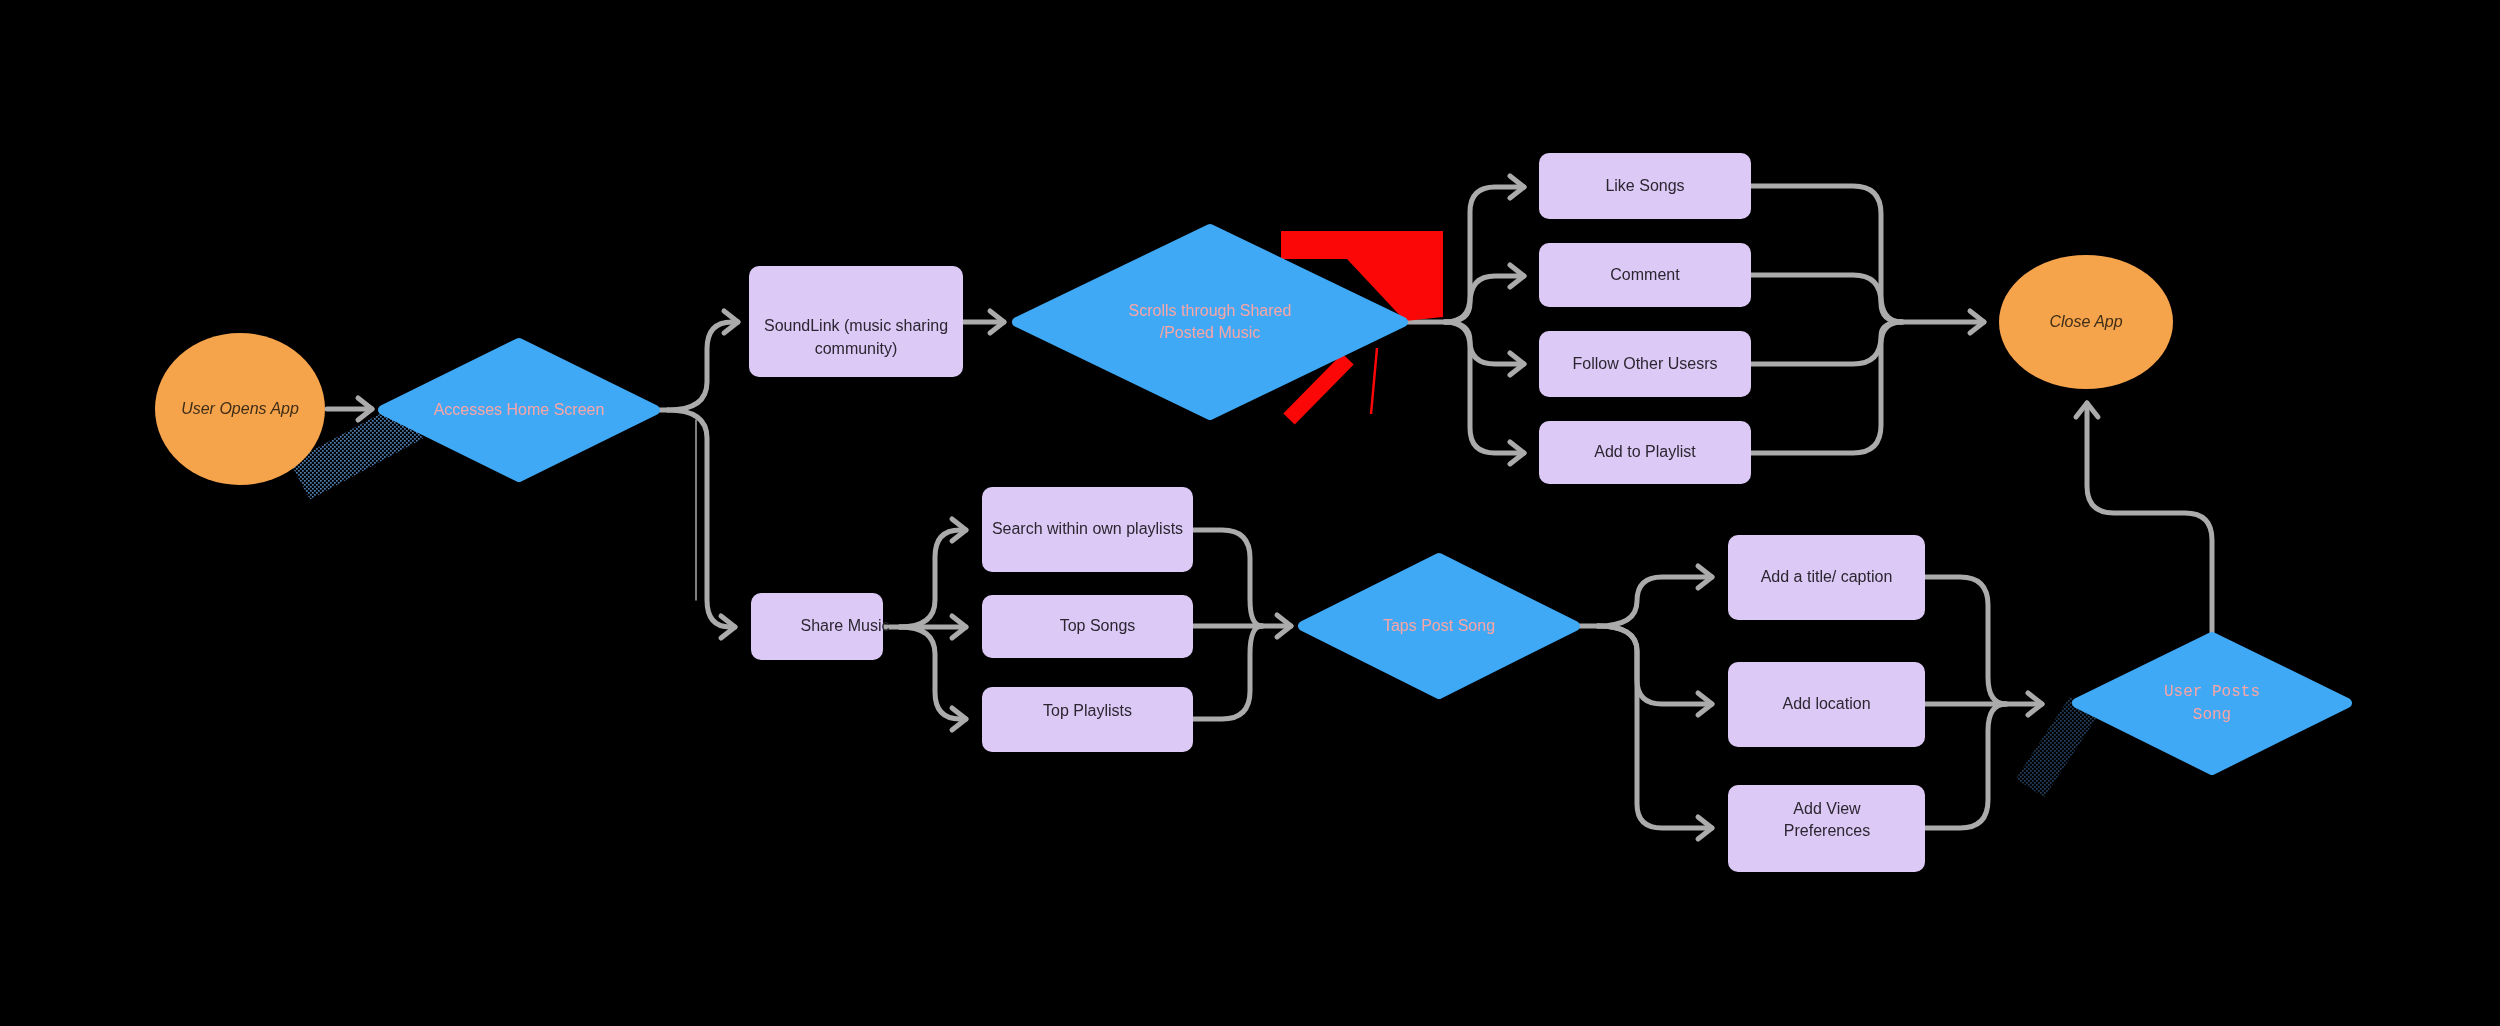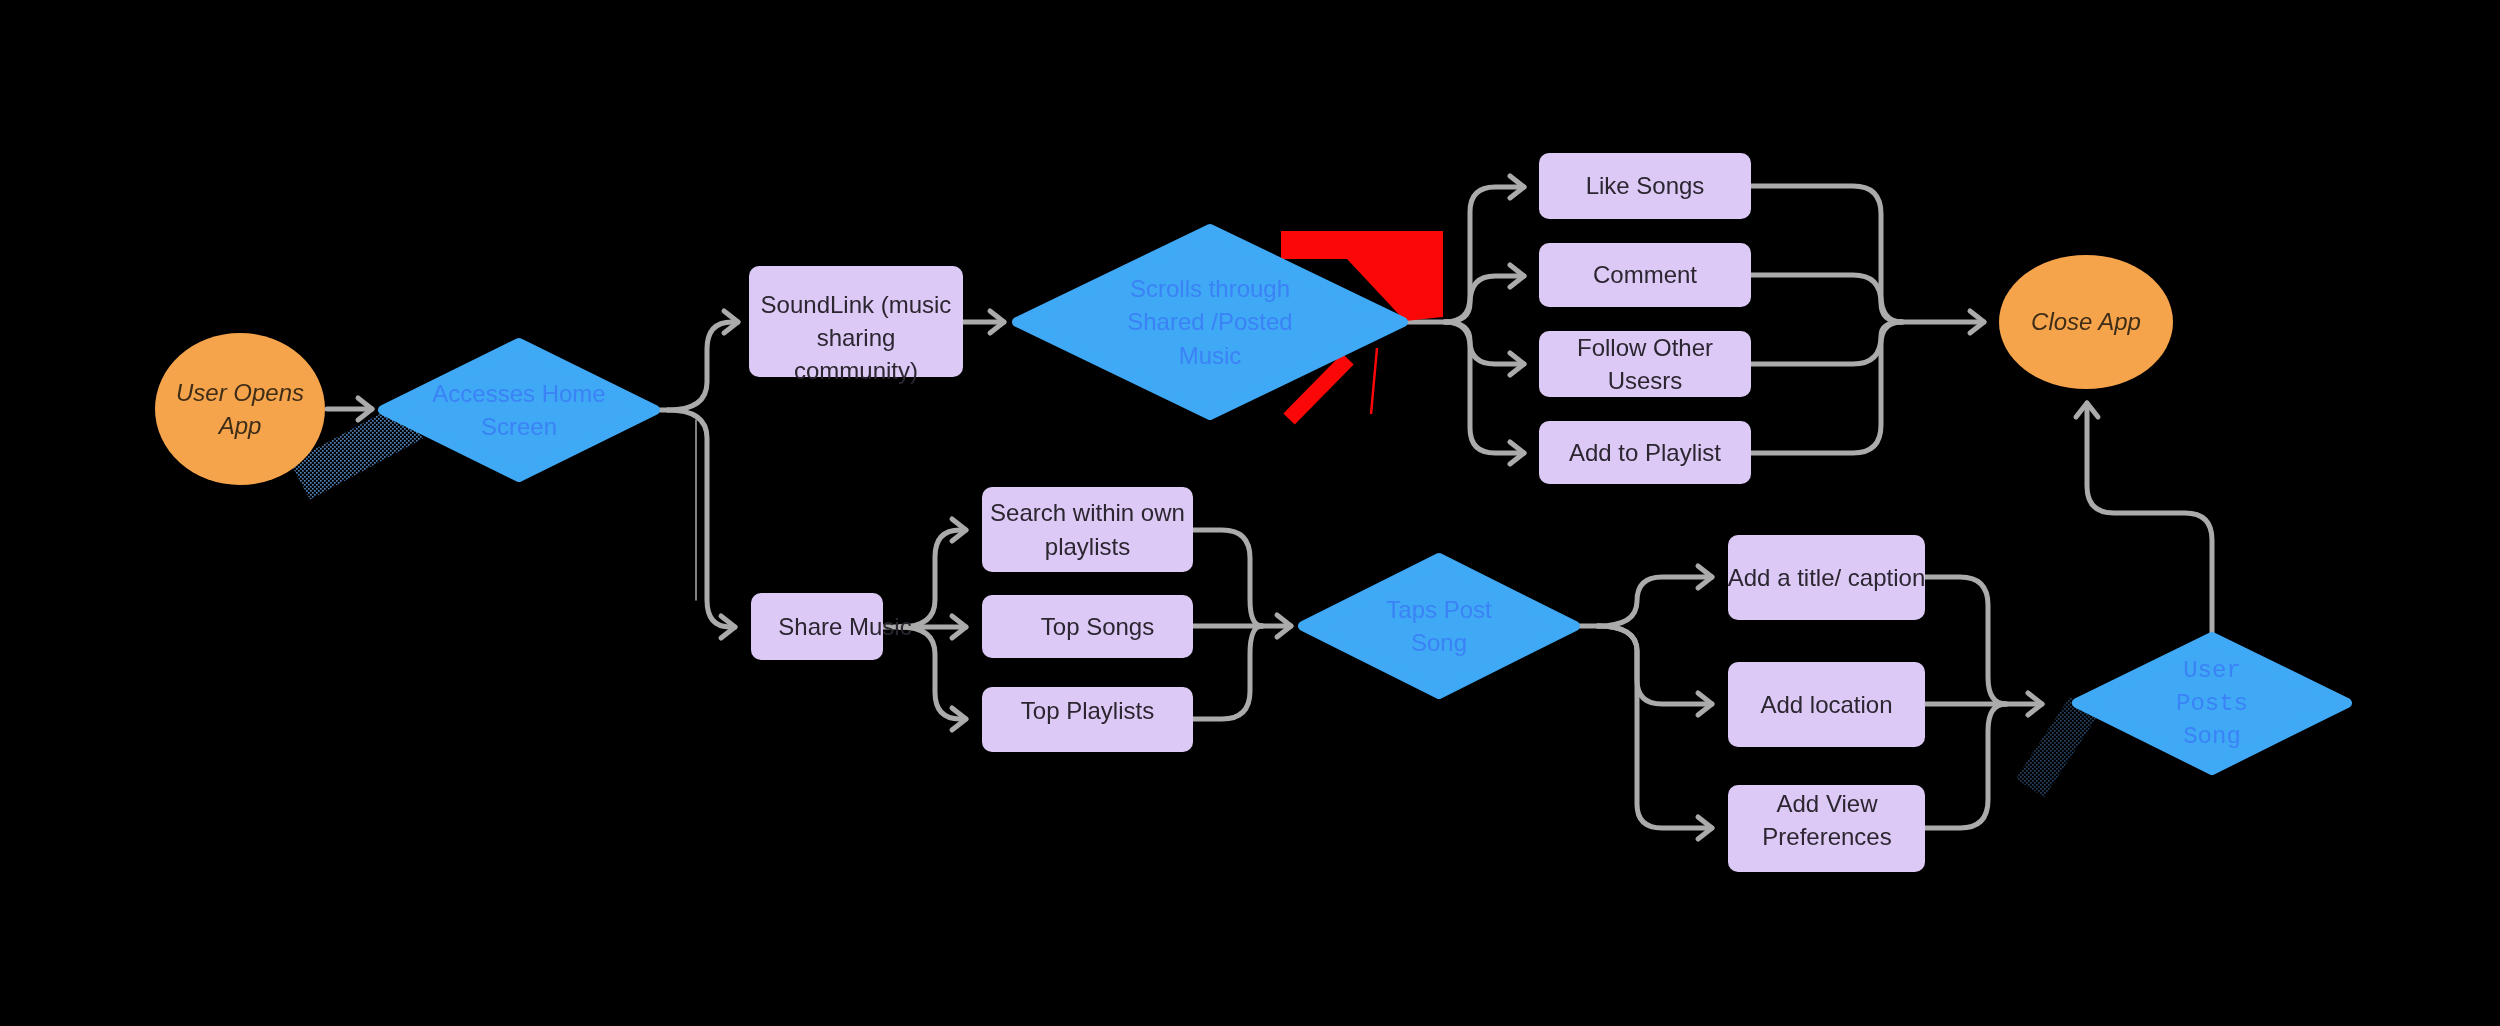--- a/index.html
+++ b/index.html
@@ -1,21 +1,21 @@
 <!DOCTYPE html>
 <html><head>
 <meta charset="utf-8">
 <style>
   html,body{margin:0;padding:0;background:#000;}
   #canvas{position:relative;width:2500px;height:1026px;background:#000;overflow:hidden;
           font-family:"Liberation Sans", sans-serif;}
   #diagram-svg{position:absolute;left:0;top:0;}
   .lab{position:absolute;display:flex;align-items:center;justify-content:center;
-       text-align:center;font-size:24px;line-height:1.38;color:#2B2630;pointer-events:none;}
-  .lab.on-blue{color:#3b82f6;}
+       text-align:center;font-size:16px;line-height:1.38;color:#2B2630;pointer-events:none;}
+  .lab.on-blue{color:#fca5a5;}
   .lab.on-orange{color:#3F2D17;font-style:italic;}
   .lab.nowrap{white-space:nowrap;}
 </style>
 </head>
 <body>
 
 <div id="canvas">
 
 <svg id="diagram-svg" width="2500" height="1026" viewBox="0 0 2500 1026">
   <defs>

